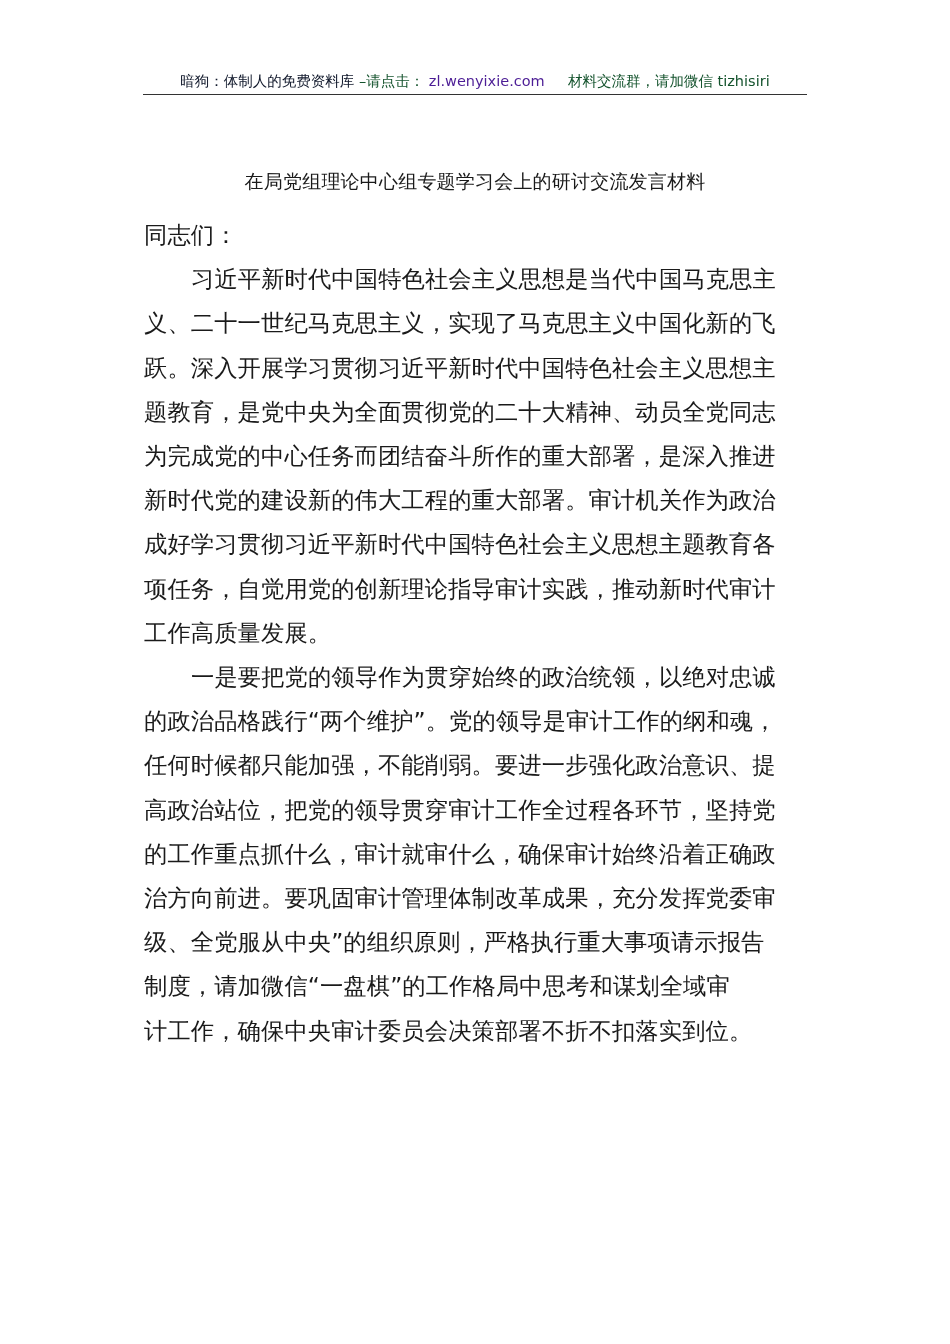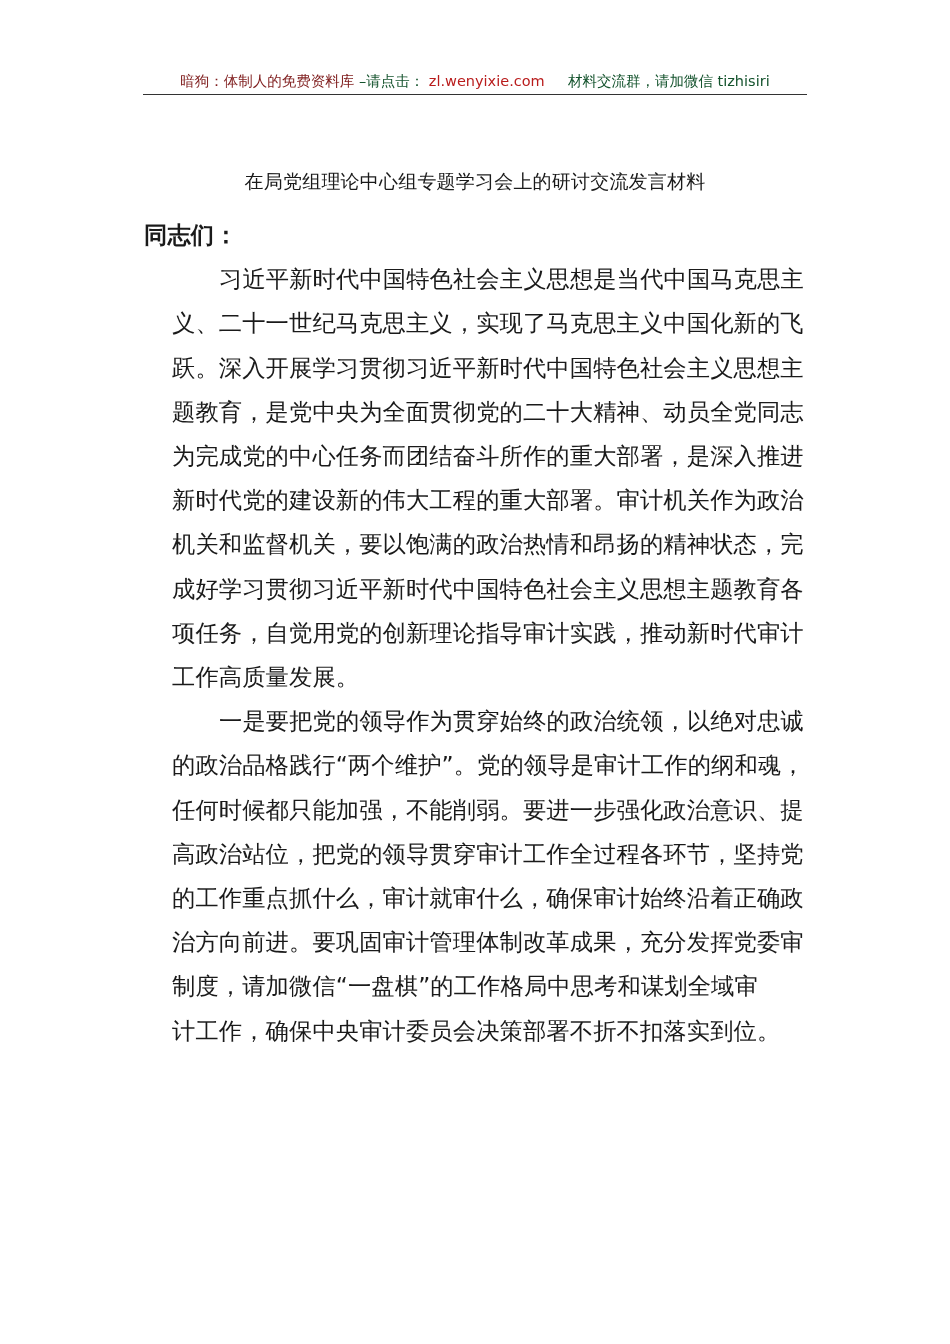--- a/index.html
+++ b/index.html
@@ -20,23 +20,23 @@
       left: 143px;
       top: 68px;
       width: 664px;
       height: 26px;
       font-size: 14.5px;
       line-height: 26px;
       white-space: nowrap;
       border-bottom: 1.5px solid #333333;
       text-align: center;
     }
-    .hdr-red { color: #7f1d1d; }
+    .hdr-red { color: #0f172a; }
     .hdr-black { color: #14532d; }
-    .hdr-blue { color: #b91c1c; }
+    .hdr-blue { color: #4c1d95; }
     .hdr-gap { display: inline-block; width: 14px; }
 
     .doc-title {
       position: absolute;
       left: 143px;
       top: 166px;
       width: 664px;
       text-align: center;
       font-size: 19px;
       line-height: 30px;
@@ -49,24 +49,23 @@
       left: 144px;
       top: 213px;
       width: 664px;
       font-size: 23.3px;
       line-height: 44.2px;
       text-align: justify;
       letter-spacing: 0.1px;
     }
     .salutation {
       margin: 0;
-      font-weight: bold;
     }
     .bold { font-weight: normal; }
-    .line { display: block; white-space: nowrap; margin-left: 28px; }
+    .line { display: block; white-space: nowrap; }
     .indent { padding-left: 47px; }
   </style>
 </head>
 <body>
 
 <div class="page-header">
   <span class="hdr-red">暗狗：体制人的免费资料库</span>
   <span class="hdr-black">–请点击：</span>
   <span class="hdr-blue">zl.wenyixie.com</span>
   <span class="hdr-gap"></span>
@@ -78,29 +77,29 @@
 <div class="doc-body">
   <p class="salutation">同志们：</p>
 
   <div class="para-block">
     <span class="line indent">习近平新时代中国特色社会主义思想是当代中国马克思主</span>
     <span class="line">义、二十一世纪马克思主义，实现了马克思主义中国化新的飞</span>
     <span class="line">跃。深入开展学习贯彻习近平新时代中国特色社会主义思想主</span>
     <span class="line">题教育，是党中央为全面贯彻党的二十大精神、动员全党同志</span>
     <span class="line">为完成党的中心任务而团结奋斗所作的重大部署，是深入推进</span>
     <span class="line">新时代党的建设新的伟大工程的重大部署。审计机关作为政治</span>
-    <span class="line">机关和监督机关，要以饱满的政治热情和昂扬的精神状态，完</span>
     <span class="line">成好学习贯彻习近平新时代中国特色社会主义思想主题教育各</span>
     <span class="line">项任务，自觉用党的创新理论指导审计实践，推动新时代审计</span>
     <span class="line">工作高质量发展。</span>
   </div>
 
   <div class="para-block">
     <span class="line indent bold">一是要把党的领导作为贯穿始终的政治统领，以绝对忠诚</span>
     <span class="line"><span class="bold">的政治品格践行“两个维护”。</span><span>党的领导是审计工作的纲和魂，</span></span>
     <span class="line">任何时候都只能加强，不能削弱。要进一步强化政治意识、提</span>
     <span class="line">高政治站位，把党的领导贯穿审计工作全过程各环节，坚持党</span>
     <span class="line">的工作重点抓什么，审计就审什么，确保审计始终沿着正确政</span>
     <span class="line">治方向前进。要巩固审计管理体制改革成果，充分发挥党委审</span>
+    <span class="line">级、全党服从中央”的组织原则，严格执行重大事项请示报告</span>
     <span class="line">制度，请加微信“一盘棋”的工作格局中思考和谋划全域审</span>
     <span class="line">计工作，确保中央审计委员会决策部署不折不扣落实到位。</span>
   </div>
 </div>
 
 </body></html>

